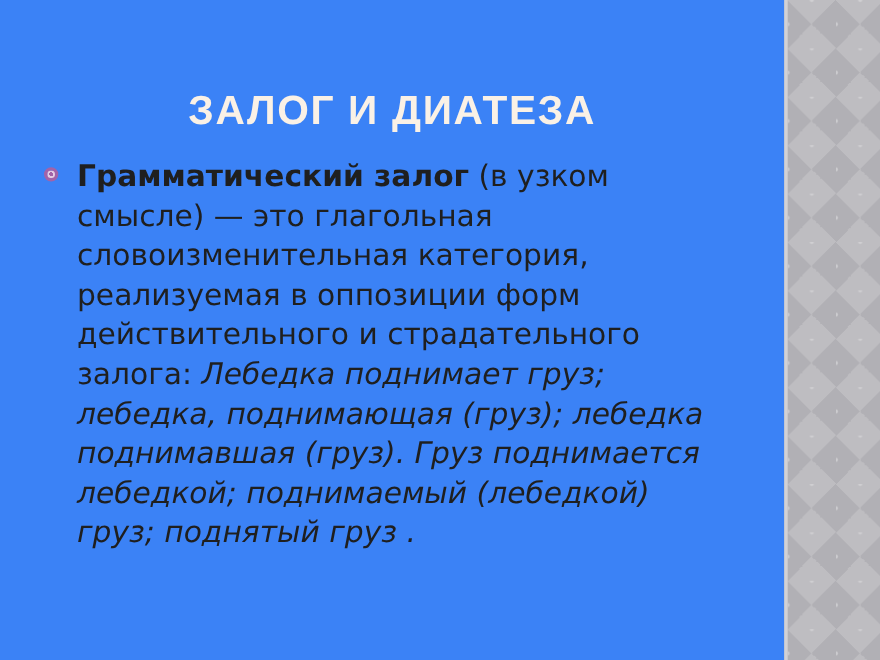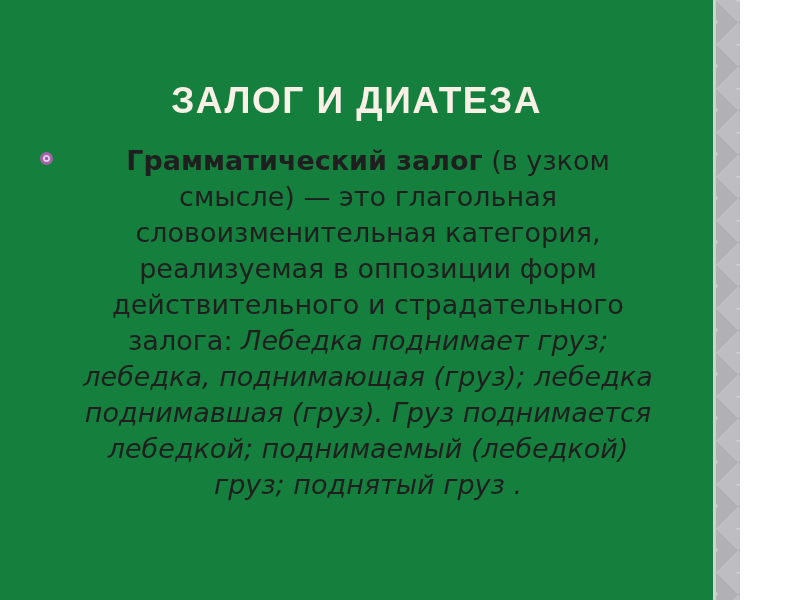--- a/index.html
+++ b/index.html
@@ -2,23 +2,23 @@
 <html><head>
 <meta charset="utf-8">
 <style>
   html, body {
     margin: 0;
     padding: 0;
     background: #ffffff;
   }
   .slide {
     position: relative;
-    width: 740px;
+    width: 800px;
     height: 600px;
-    background: #15803d;
+    background: #3b82f6;
     overflow: hidden;
     font-family: "DejaVu Sans", sans-serif;
   }
   .title {
     position: absolute;
     top: 80px;
     left: 0;
     width: 713px;
     text-align: center;
     font-family: "Liberation Sans", sans-serif;
@@ -27,21 +27,20 @@
     letter-spacing: 1.5px;
     color: #faf1e6;
     text-transform: uppercase;
     white-space: nowrap;
   }
   .content {
     position: absolute;
     top: 143px;
     left: 38px;
     width: 628px;
-    text-align: center;
   }
   .bullet-item {
     position: relative;
     padding-left: 32px;
   }
   .bullet-icon {
     position: absolute;
     left: 2px;
     top: 9px;
     width: 7px;

